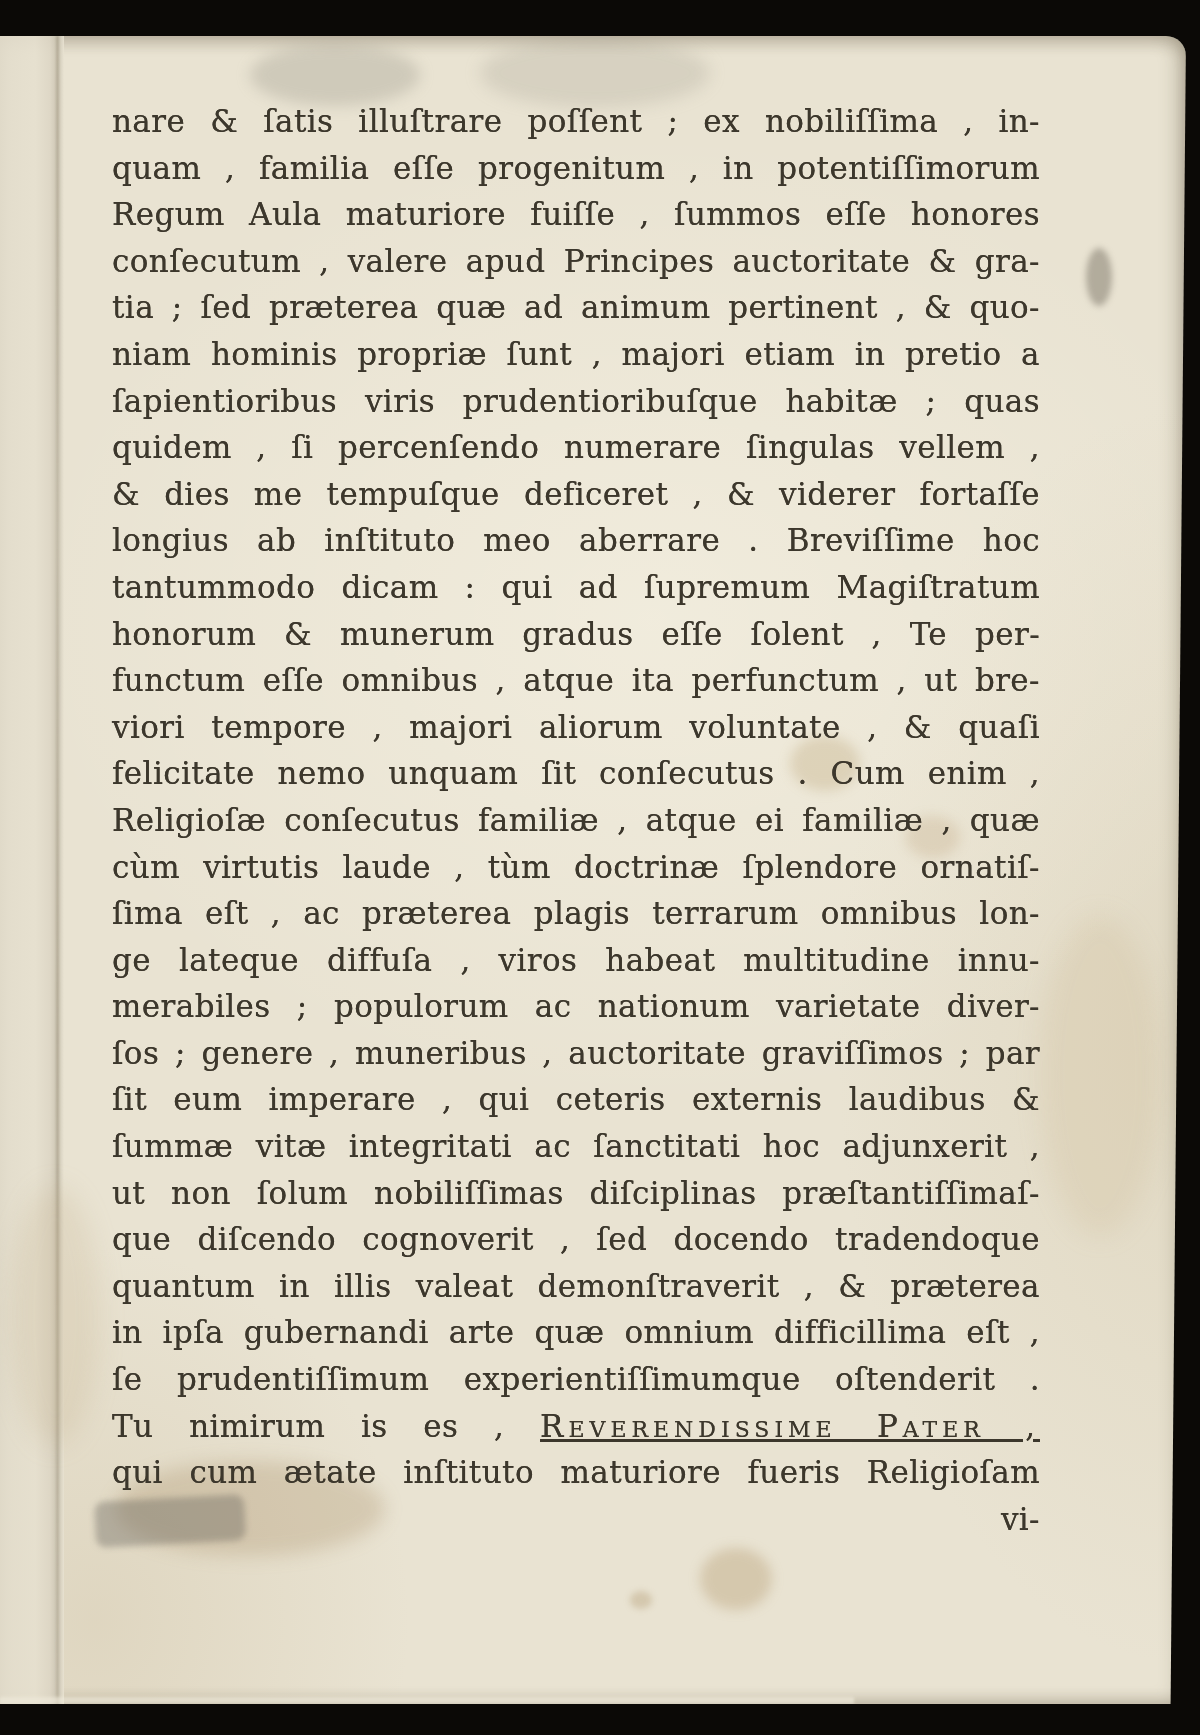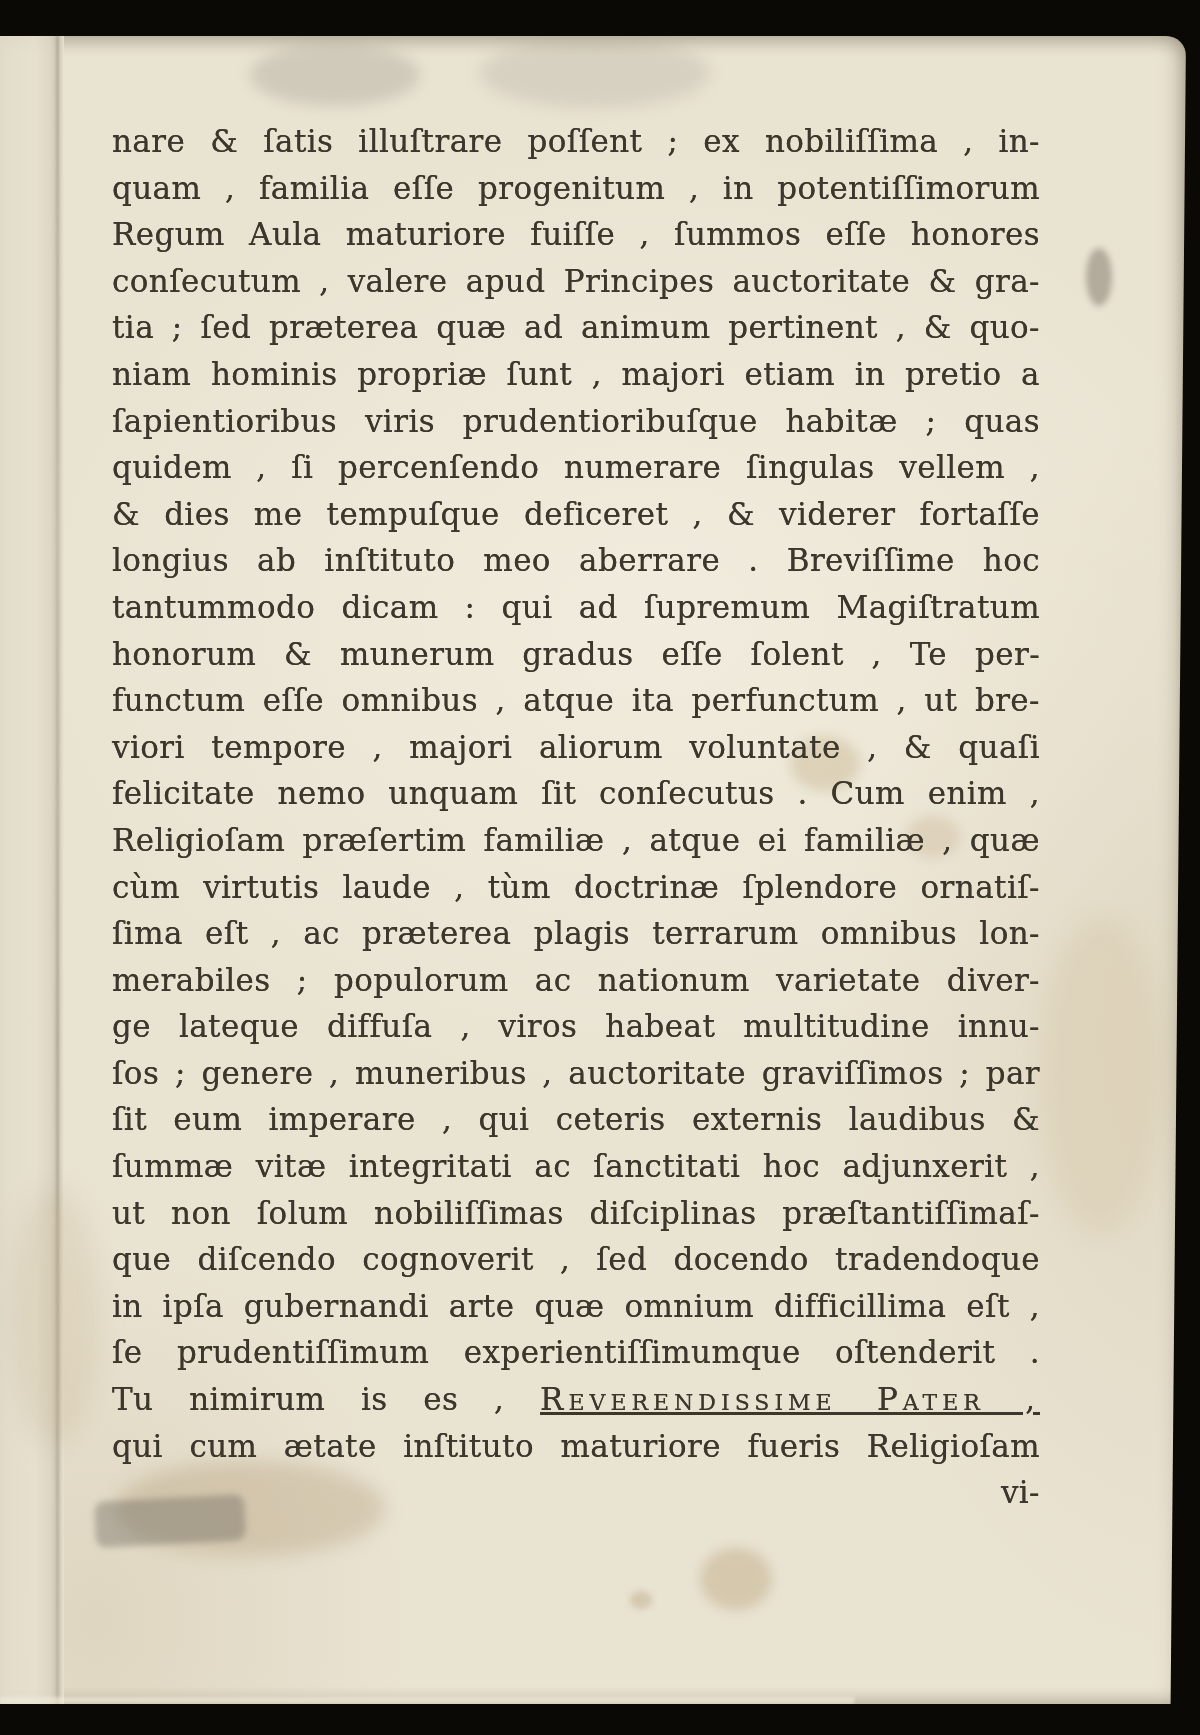--- a/index.html
+++ b/index.html
@@ -79,21 +79,20 @@
   
   .text-block {
     position: absolute;
     left: 112px; top: 62px;
     width: 928px;
     color: #3c372c;
     font-size: 31px;
     line-height: 46.6px;
     text-shadow: 0 0 0.6px rgba(60,54,44,0.85);
     letter-spacing: 0.4px;
-    margin-top: 20px;
   }
   .ln {
     text-align: justify;
     text-align-last: justify;
     white-space: normal;
   }
   .caps {
     font-variant: small-caps;
     letter-spacing: 5px;
     text-decoration: underline;
@@ -132,30 +131,31 @@
     <div class="ln">niam hominis propriæ ſunt , majori etiam in pretio a</div>
     <div class="ln">ſapientioribus viris prudentioribuſque habitæ ; quas</div>
     <div class="ln">quidem , ſi percenſendo numerare ſingulas vellem ,</div>
     <div class="ln">&amp; dies me tempuſque deficeret , &amp; viderer fortaſſe</div>
     <div class="ln">longius ab inſtituto meo aberrare . Breviſſime hoc</div>
     <div class="ln">tantummodo dicam : qui ad ſupremum Magiſtratum</div>
     <div class="ln">honorum &amp; munerum gradus eſſe ſolent , Te per-</div>
     <div class="ln">functum eſſe omnibus , atque ita perfunctum , ut bre-</div>
     <div class="ln">viori tempore , majori aliorum voluntate , &amp; quaſi</div>
     <div class="ln">felicitate nemo unquam ſit conſecutus . Cum enim ,</div>
-    <div class="ln">Religioſam præſertim familiæ , atque ei familiæ , quæ</div>
+    <div class="ln">Religioſæ conſecutus familiæ , atque ei familiæ , quæ</div>
     <div class="ln">cùm virtutis laude , tùm doctrinæ ſplendore ornatiſ-</div>
     <div class="ln">ſima eſt , ac præterea plagis terrarum omnibus lon-</div>
+    <div class="ln">ge lateque diffuſa , viros habeat multitudine innu-</div>
     <div class="ln">merabiles ; populorum ac nationum varietate diver-</div>
-    <div class="ln">ge lateque diffuſa , viros habeat multitudine innu-</div>
     <div class="ln">ſos ; genere , muneribus , auctoritate graviſſimos ; par</div>
     <div class="ln">ſit eum imperare , qui ceteris externis laudibus &amp;</div>
     <div class="ln">ſummæ vitæ integritati ac ſanctitati hoc adjunxerit ,</div>
     <div class="ln">ut non ſolum nobiliſſimas diſciplinas præſtantiſſimaſ-</div>
     <div class="ln">que diſcendo cognoverit , ſed docendo tradendoque</div>
+    <div class="ln">quantum in illis valeat demonſtraverit , &amp; præterea</div>
     <div class="ln">in ipſa gubernandi arte quæ omnium difficillima eſt ,</div>
     <div class="ln">ſe prudentiſſimum experientiſſimumque oſtenderit .</div>
 
     <div class="ln">
       <span>Tu nimirum is es ,</span>
       <span class="caps">Reverendissime Pater ,</span>
     </div>
 
     <div class="ln">qui cum ætate inſtituto maturiore fueris Religioſam</div>
 

